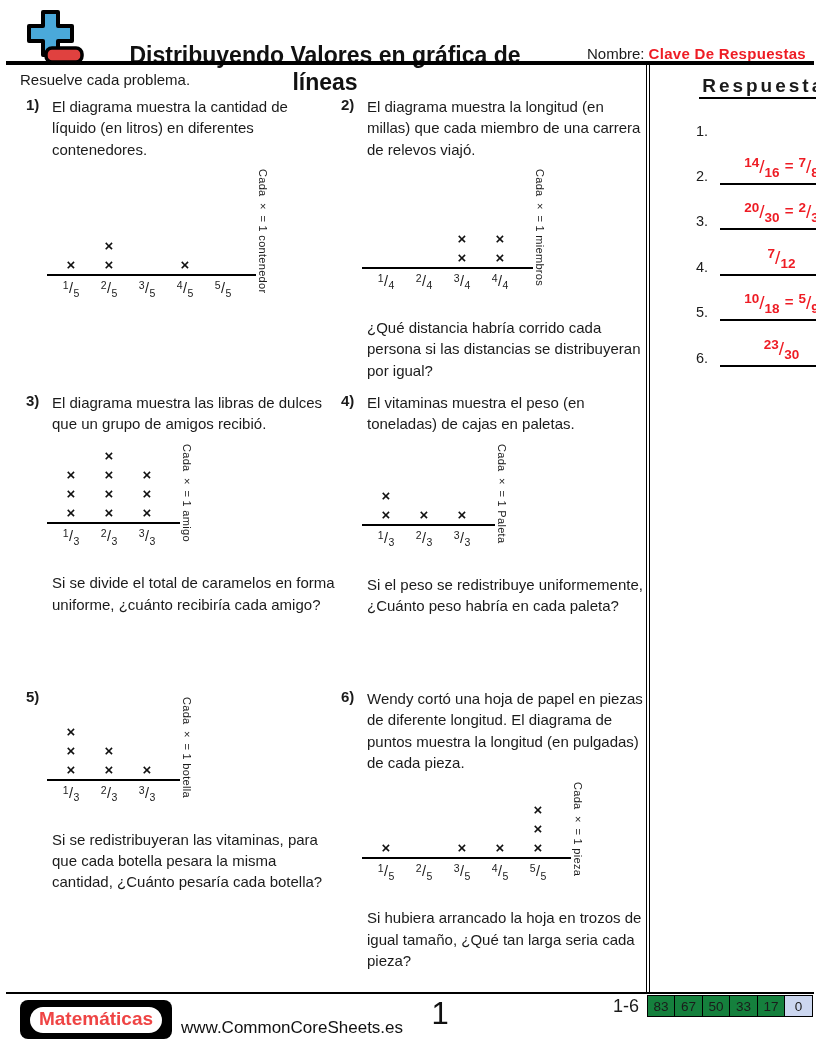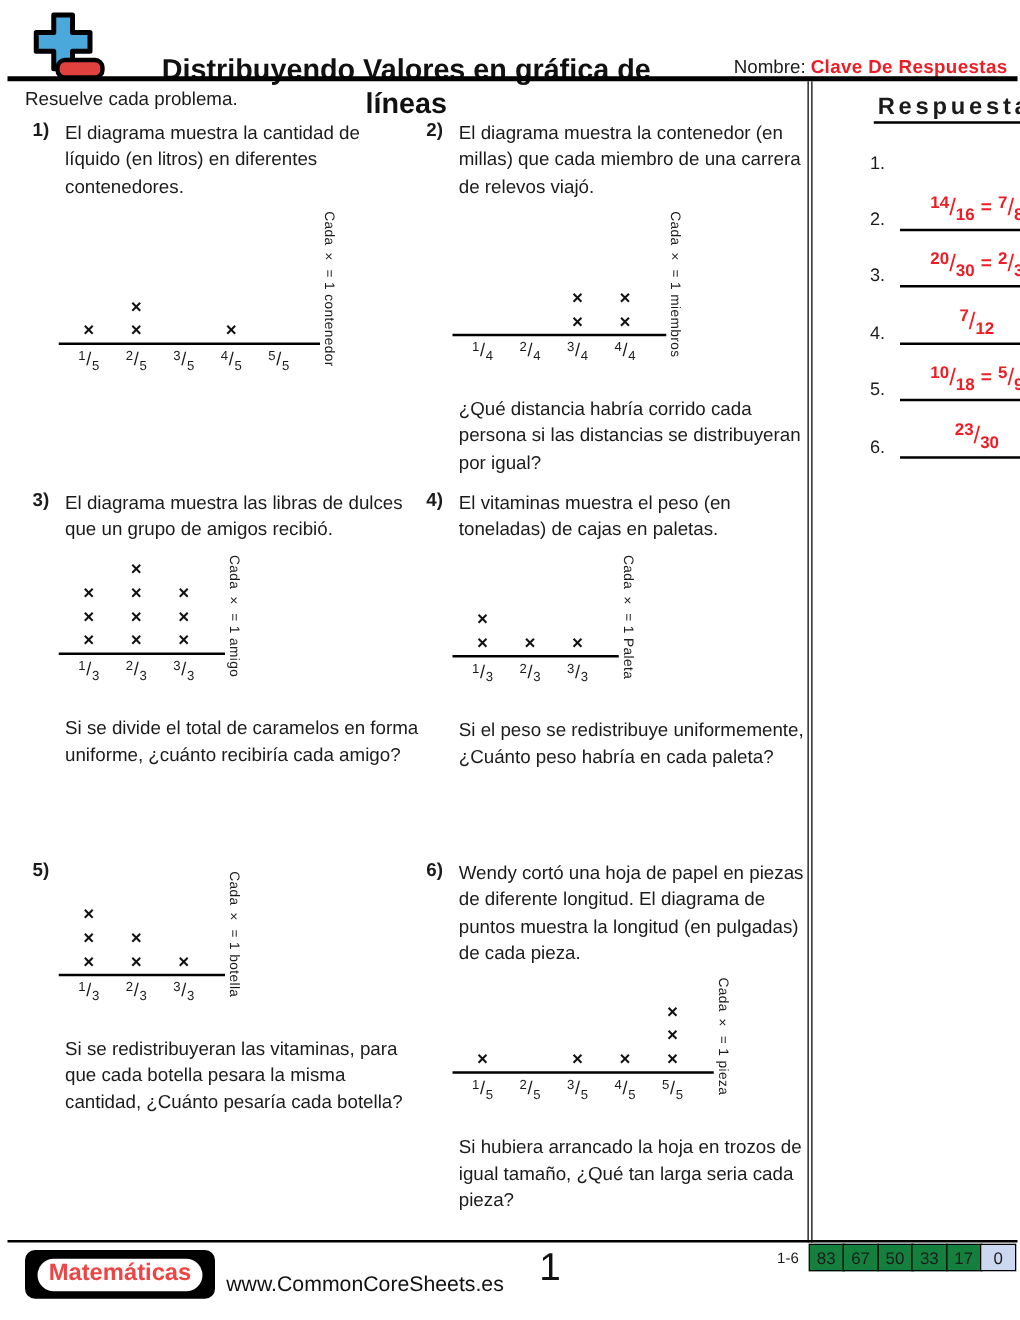--- a/index.html
+++ b/index.html
@@ -57,21 +57,21 @@
   
   .footer-rule{position:absolute;left:6px;right:2px;top:992px;height:2px;background:#000;}
   .brand-badge{position:absolute;left:20px;top:1000px;width:152px;height:39px;background:#000;
                border-radius:8px;display:flex;align-items:center;justify-content:center;}
   .brand-pill{background:#fff;border:2px solid #000;border-radius:20px;padding:1px 9px 3px;
               font-size:19px;font-weight:bold;color:#ef4444;white-space:nowrap;}
   .site{position:absolute;left:181px;top:1018px;font-size:17px;color:#111;}
   .pagenum{position:absolute;left:380px;width:120px;top:996px;text-align:center;
            font-size:31px;color:#111;}
   .scorebar{position:absolute;right:3px;top:995px;display:flex;align-items:center;}
-  .score-range{font-size:12px;margin-right:9px;}
+  .score-range{font-size:18px;margin-right:9px;}
   .score-cells{display:flex;}
   .cell{width:27px;height:20px;border:1.5px solid #000;margin-left:-1.5px;display:flex;
         align-items:center;justify-content:center;font-size:13.5px;background:#15803d;}
   .cell.hl{background:var(--score-hl);}
 </style>
 </head>
 <body>
 
 <div class="page">
 
@@ -146,21 +146,21 @@
                 <div class="tick-label"><span class="frac"><span class="fnum">5</span><span class="fslash">/</span><span class="fden">5</span></span></div>
               </div>
             </div>
             <div class="plot-key">Cada × = 1 contenedor</div>
           </div>
         </div>
       </div>
       <div class="prob" style="left: 341px; top: 96px;">
         <div class="pnum">2)</div>
         <div class="pbody">
-          <div class="statement">El diagrama muestra la contenedor (en millas) que cada miembro de una carrera de relevos viajó.</div>
+          <div class="statement">El diagrama muestra la longitud (en millas) que cada miembro de una carrera de relevos viajó.</div>
           <div class="plot">
             <div class="plot-core">
               <div class="marks-row">
                 <div class="mcol"></div>
                 <div class="mcol"></div>
                 <div class="mcol">
                   <span class="xmark">×</span>
                   <span class="xmark">×</span>
                 </div>
                 <div class="mcol">

